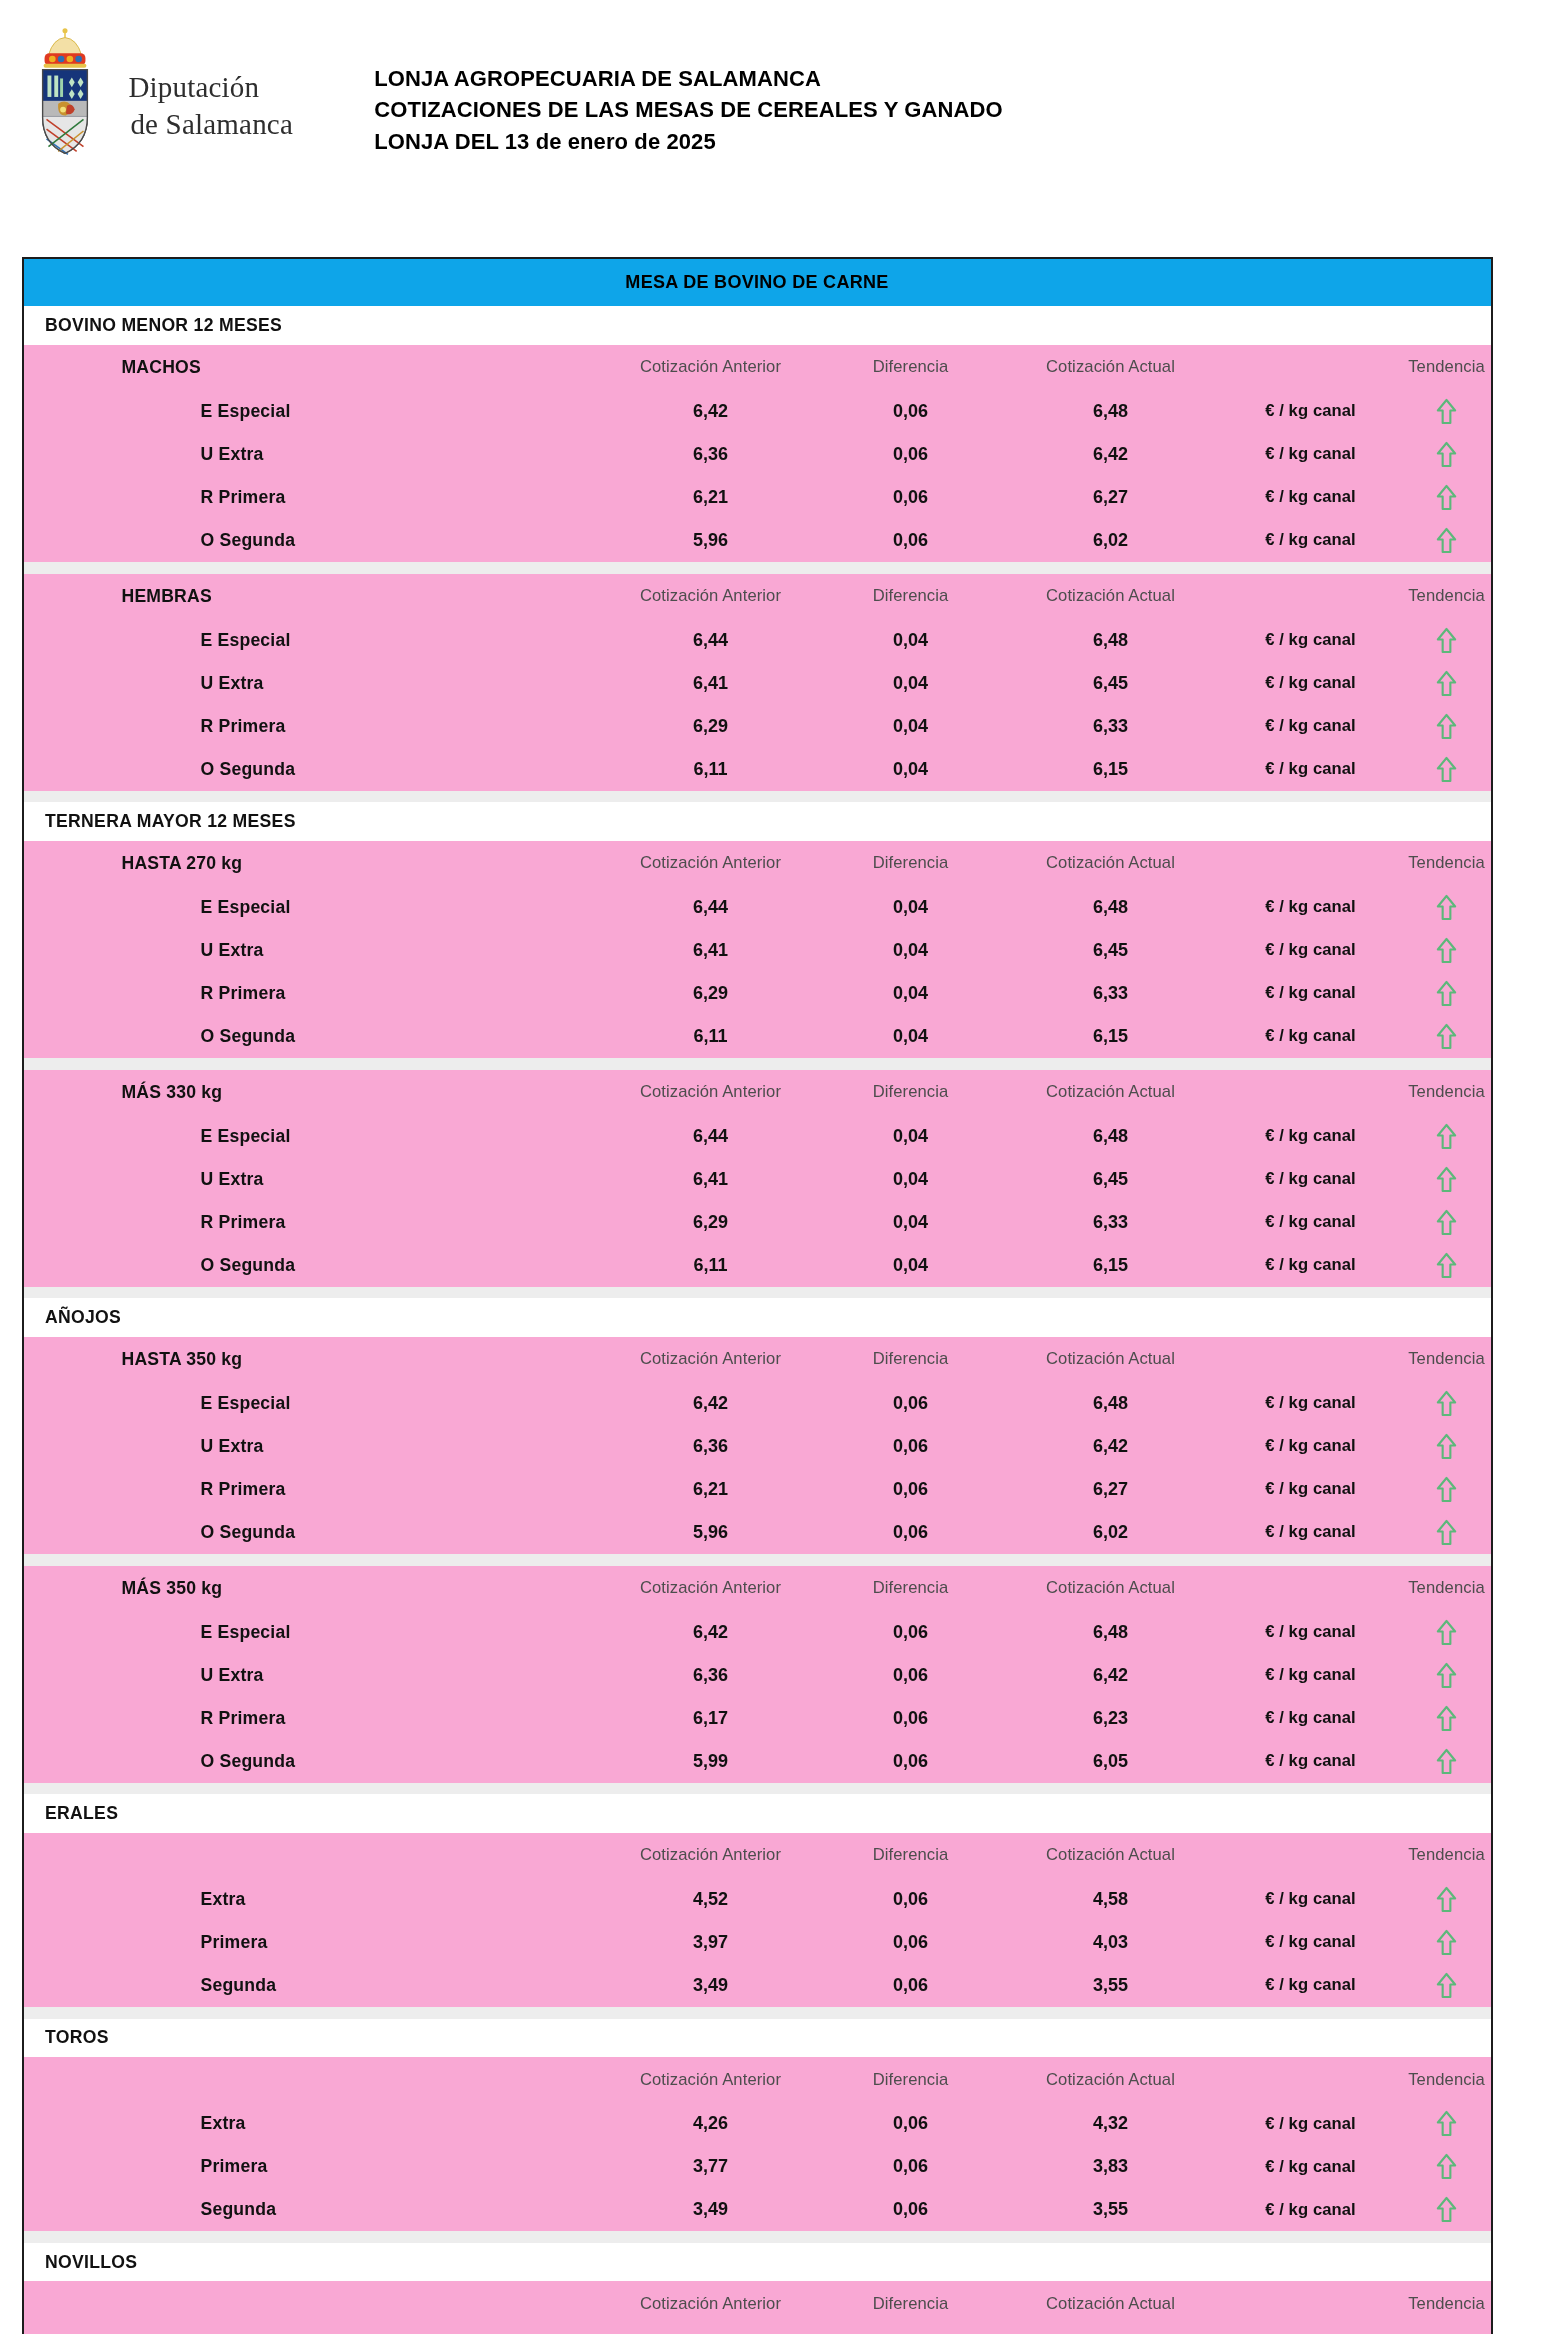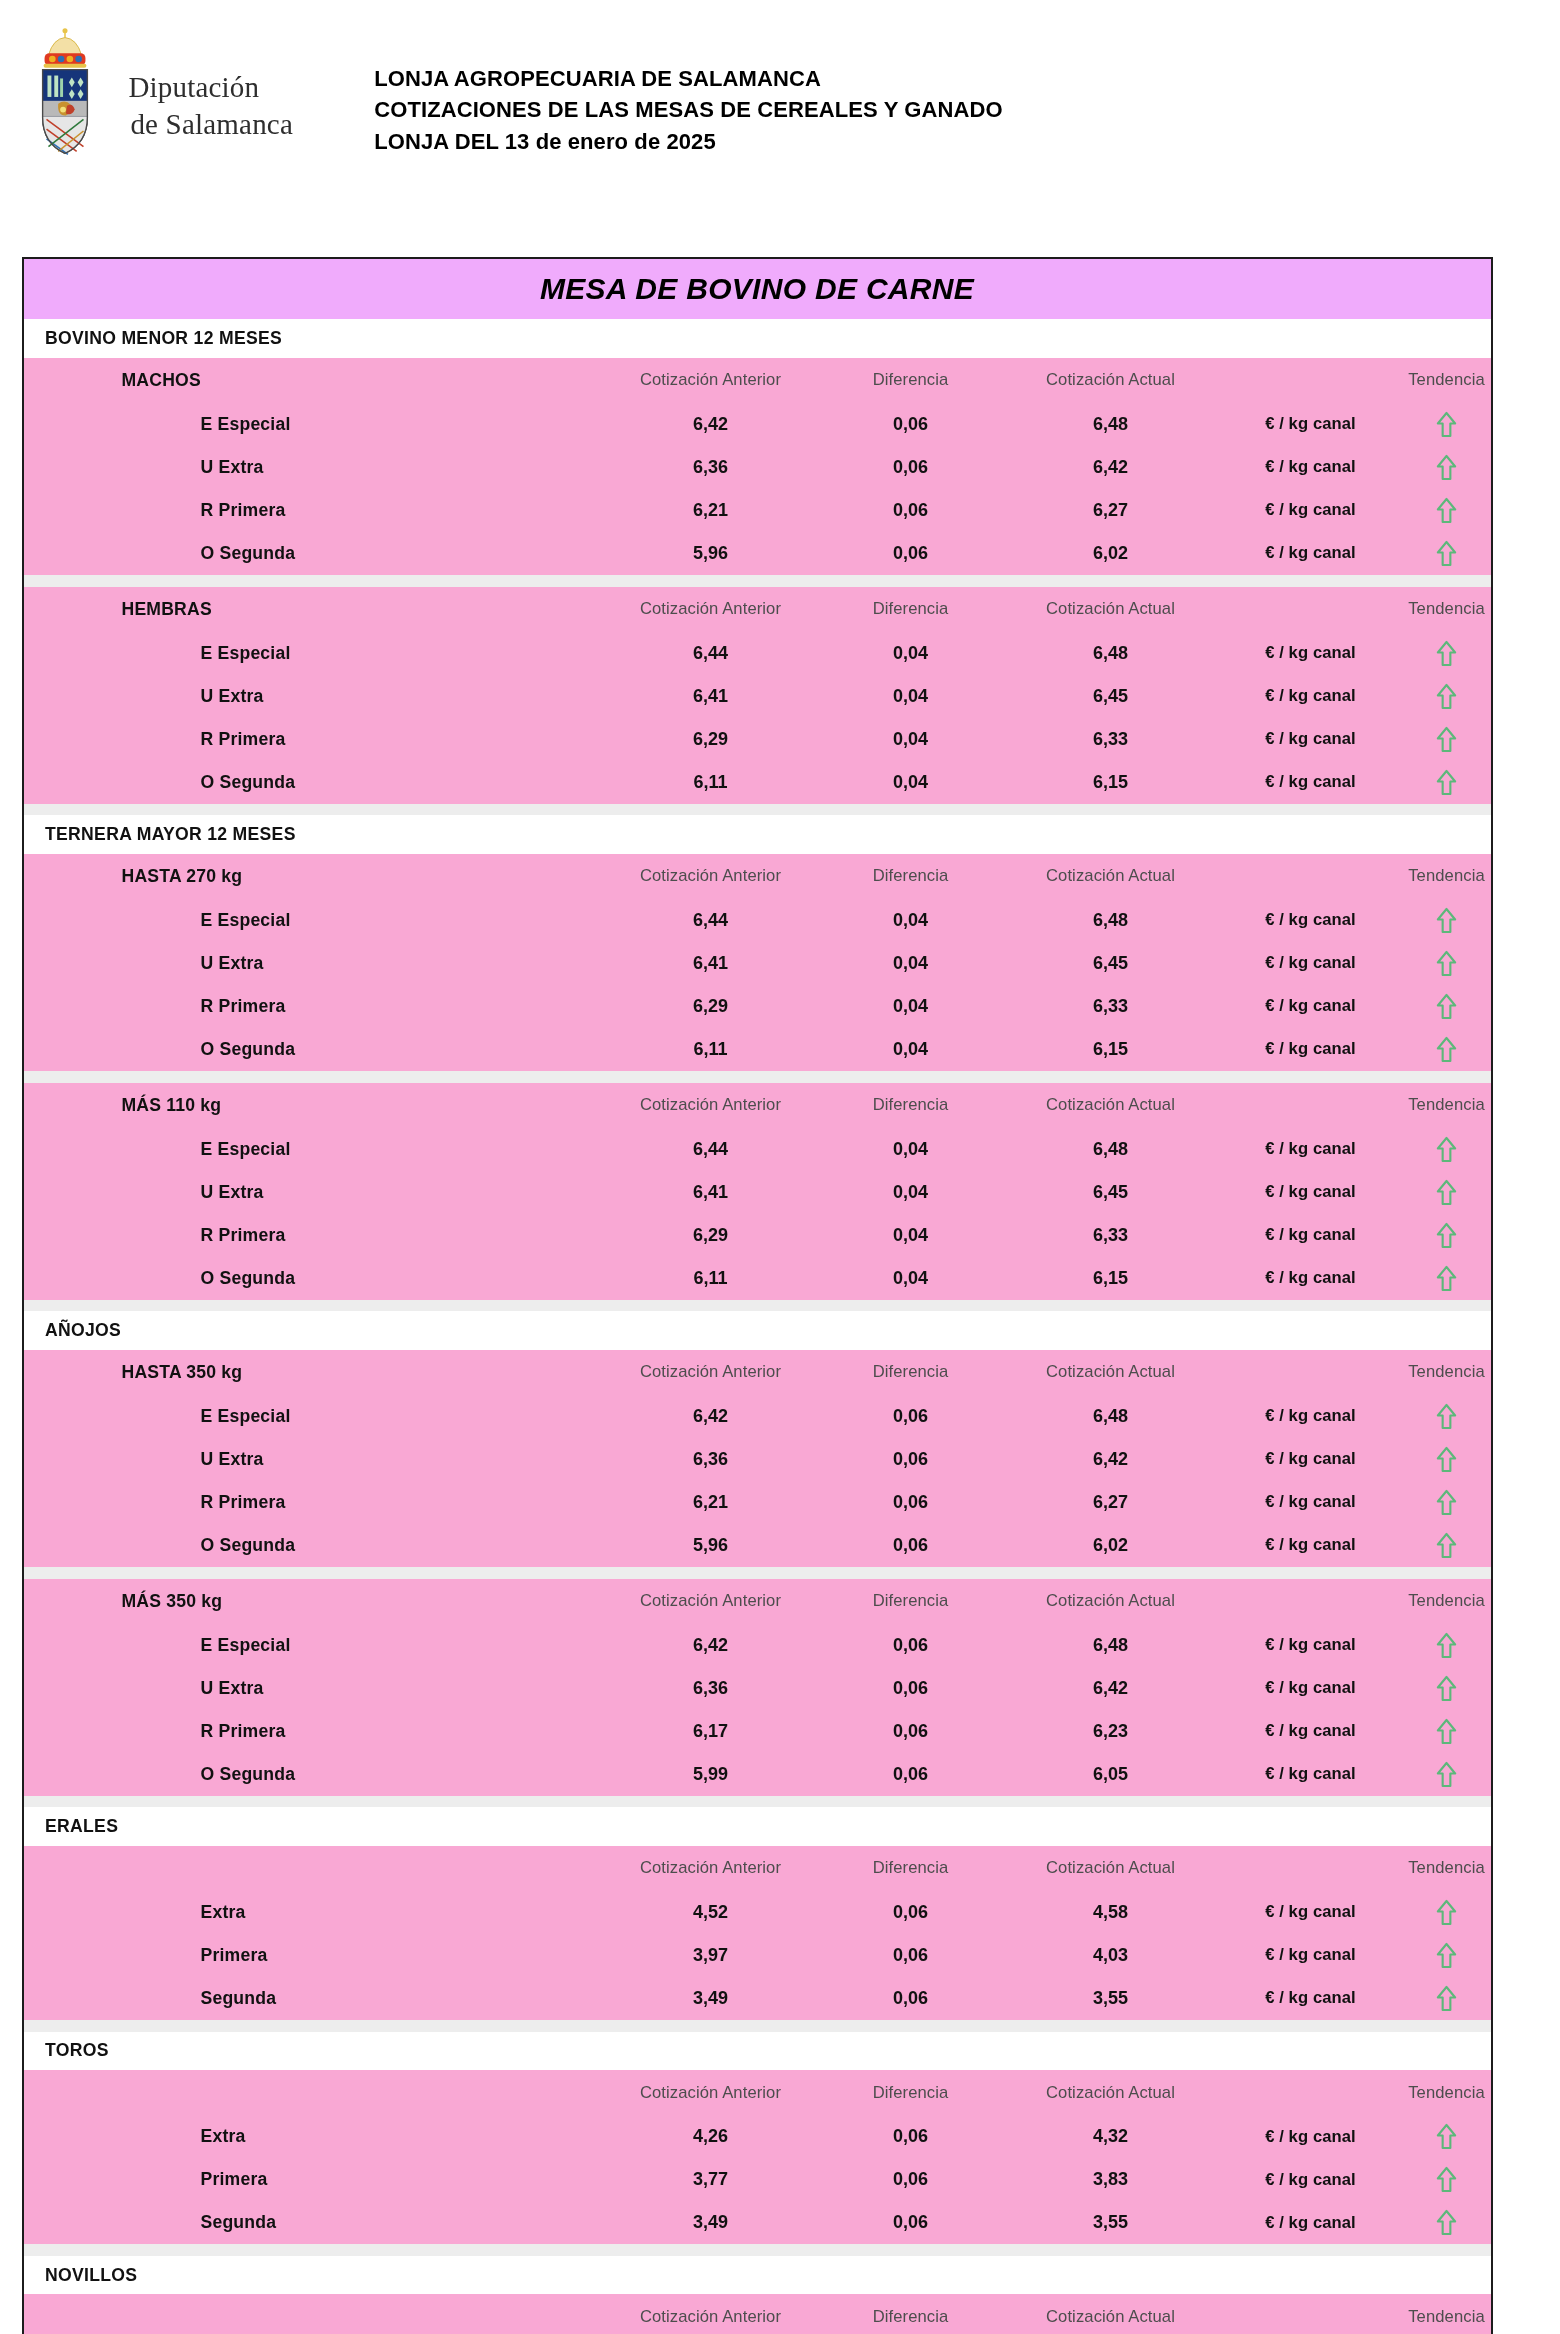--- a/index.html
+++ b/index.html
@@ -67,28 +67,27 @@
   .panel {
     position: absolute;
     left: 21.5px;
     top: 257px;
     width: 1471px;
     border: 2.9px solid #1c1c1c;
     background: #eeeeee;
     box-sizing: border-box;
   }
   .panel-title {
-    background: #f0abfc;
+    background: #0ea5e9;
     text-align: center;
-    font-size: 30px;
+    font-size: 18px;
     font-weight: bold;
     letter-spacing: 0.3px;
     padding: 12.7px 0 13.7px 0;
     color: #000;
-    font-style: italic;
   }
 
   .group-head {
     background: #ffffff;
     font-size: 17.6px;
     font-weight: bold;
     letter-spacing: 0.3px;
     padding: 8.8px 0 8.8px 21.5px;
     color: #111;
   }
@@ -352,21 +351,21 @@
         <div class="c-val">6,11</div>
         <div class="c-val">0,04</div>
         <div class="c-val">6,15</div>
         <div class="c-unit">€ / kg canal</div>
         <div class="c-trend"><svg class="arrow-up" viewBox="0 0 26 30">
             <path d="M13 3 L22 14 L17 14 L17 27 L9 27 L9 14 L4 14 Z" fill="none" stroke="#5cb87a" stroke-width="2.2" stroke-linejoin="round"></path>
           </svg></div>
       </div>
       <div class="spacer-grey"></div>
       <div class="row head-row">
-      <div class="c-label" style="grid-column:1/span 2">MÁS 110 kg</div>
+      <div class="c-label" style="grid-column:1/span 2">MÁS 330 kg</div>
       <div class="c-colhead">Cotización Anterior</div>
       <div class="c-colhead">Diferencia</div>
       <div class="c-colhead">Cotización Actual</div>
       <div class="c-blank"></div>
       <div class="c-colhead">Tendencia</div>
       </div>
       <div class="row">
         <div class="c-label deep" style="grid-column:1/span 2">E Especial</div>
         <div class="c-val">6,44</div>
         <div class="c-val">0,04</div>

